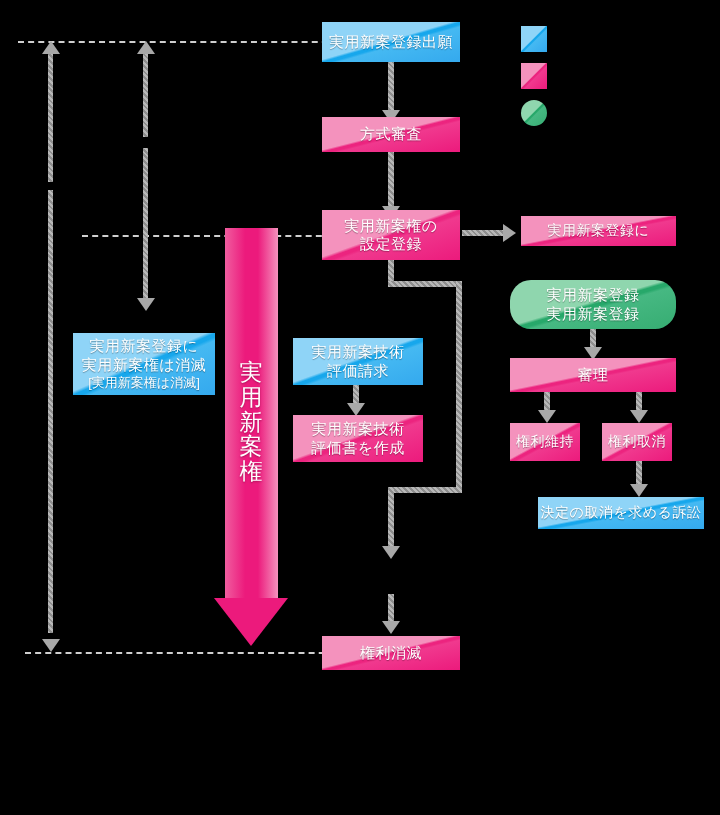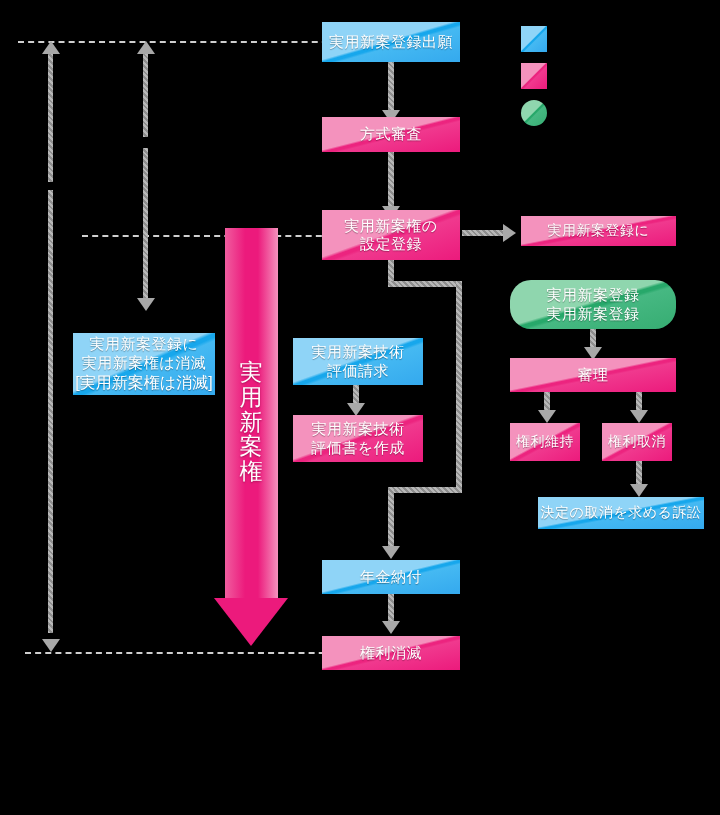--- a/index.html
+++ b/index.html
@@ -53,21 +53,21 @@
   
   .fill-green {
     background:
       linear-gradient(to bottom right,
         #8fd6ae 0%, #8fd6ae 47%,
         #27a86a 50%, #27a86a 53%,
         #46b882 56%, #36ad72 100%);
     border-radius: 21px;
   }
   .box .sub {
-    font-size: 16px;
+    font-size: 13px;
     letter-spacing: 0;
     margin-top: 1px;
   }
 
   
   .legend-swatch {
     position: absolute;
     width: 26px;
     height: 26px;
     z-index: 6;
@@ -263,23 +263,20 @@
   <div class="box fill-blue" style="left:293px; top:338px; width:130px; height:47px;">
     <span>実用新案技術</span>
     <span>評価請求</span>
   </div>
 
   <div class="box fill-pink" style="left:293px; top:415px; width:130px; height:47px;">
     <span>実用新案技術</span>
     <span>評価書を作成</span>
   </div>
 
-  <div class="box fill-blue" style="left:322px; top:560px; width:138px; height:34px;">
-    <span>年金納付</span>
-  </div>
 
   <div class="box fill-pink" style="left:322px; top:636px; width:138px; height:34px;">
     <span>権利消滅</span>
   </div>
 
   <div class="box fill-green" style="left:510px; top:280px; width:166px; height:49px;">
     <span>実用新案登録</span>
     <span>実用新案登録</span>
   </div>
 

